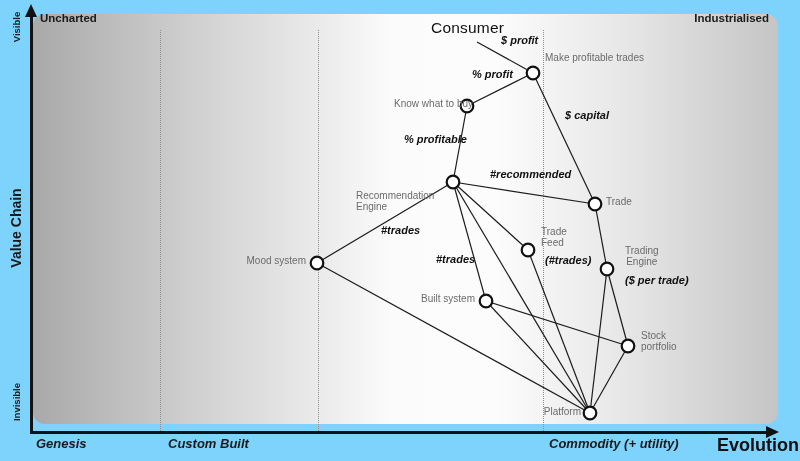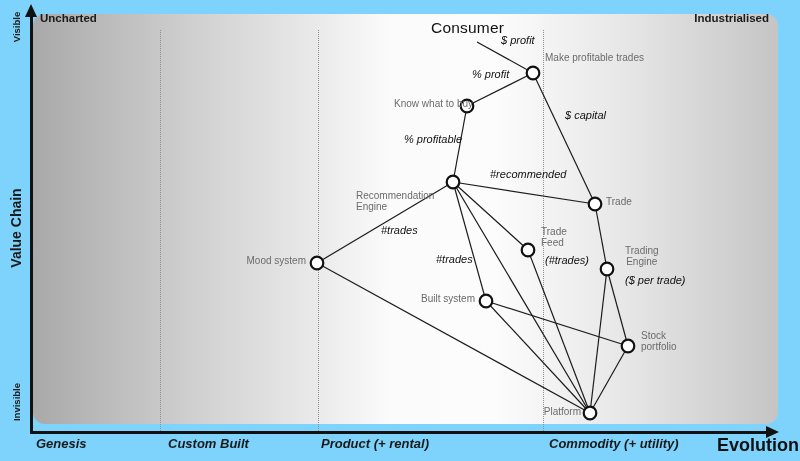--- a/index.html
+++ b/index.html
@@ -32,21 +32,21 @@
   .stage{position:absolute;top:436px;font-size:13px;font-style:italic;font-weight:bold;color:#1a1a1a;white-space:nowrap;}
   .evolution{position:absolute;left:717px;top:435px;font-size:18px;font-weight:bold;color:#111;}
   #diagram-svg{position:absolute;left:0;top:0;pointer-events:none;}
   .node-label{
     position:absolute;font-size:10px;color:#6b6b6b;line-height:1.12;
     white-space:pre-line;
   }
   .node-label.right{transform:translateX(-100%);text-align:right;white-space:pre;}
   .anchor-label{font-size:15.5px;color:#111;font-weight:500;letter-spacing:.2px;}
   .edge-label{
-    position:absolute;font-size:11px;font-weight:normal;font-style:italic;color:#111;white-space:nowrap;
+    position:absolute;font-size:11px;font-weight:bold;font-style:italic;color:#111;white-space:nowrap;
   }
 </style>
 </head>
 <body>
 
 <div class="canvas">
   <div class="map-bg"></div>
 
   <div class="grid-line" style="left:160px"></div>
   <div class="grid-line" style="left:318px"></div>
@@ -115,16 +115,15 @@
 
   <div class="corner tl">Uncharted</div>
   <div class="corner tr">Industrialised</div>
 
   <div class="rot vis top">Visible</div>
   <div class="rot vis bottom">Invisible</div>
   <div class="rot value-chain">Value Chain</div>
 
   <div class="stage" style="left:36px">Genesis</div>
   <div class="stage" style="left:168px">Custom Built</div>
-  <div class="stage" style="left:321px">Product (+ rental)</div>
   <div class="stage" style="left:549px">Commodity (+ utility)</div>
   <div class="evolution">Evolution</div>
 </div>
 
 </body></html>

